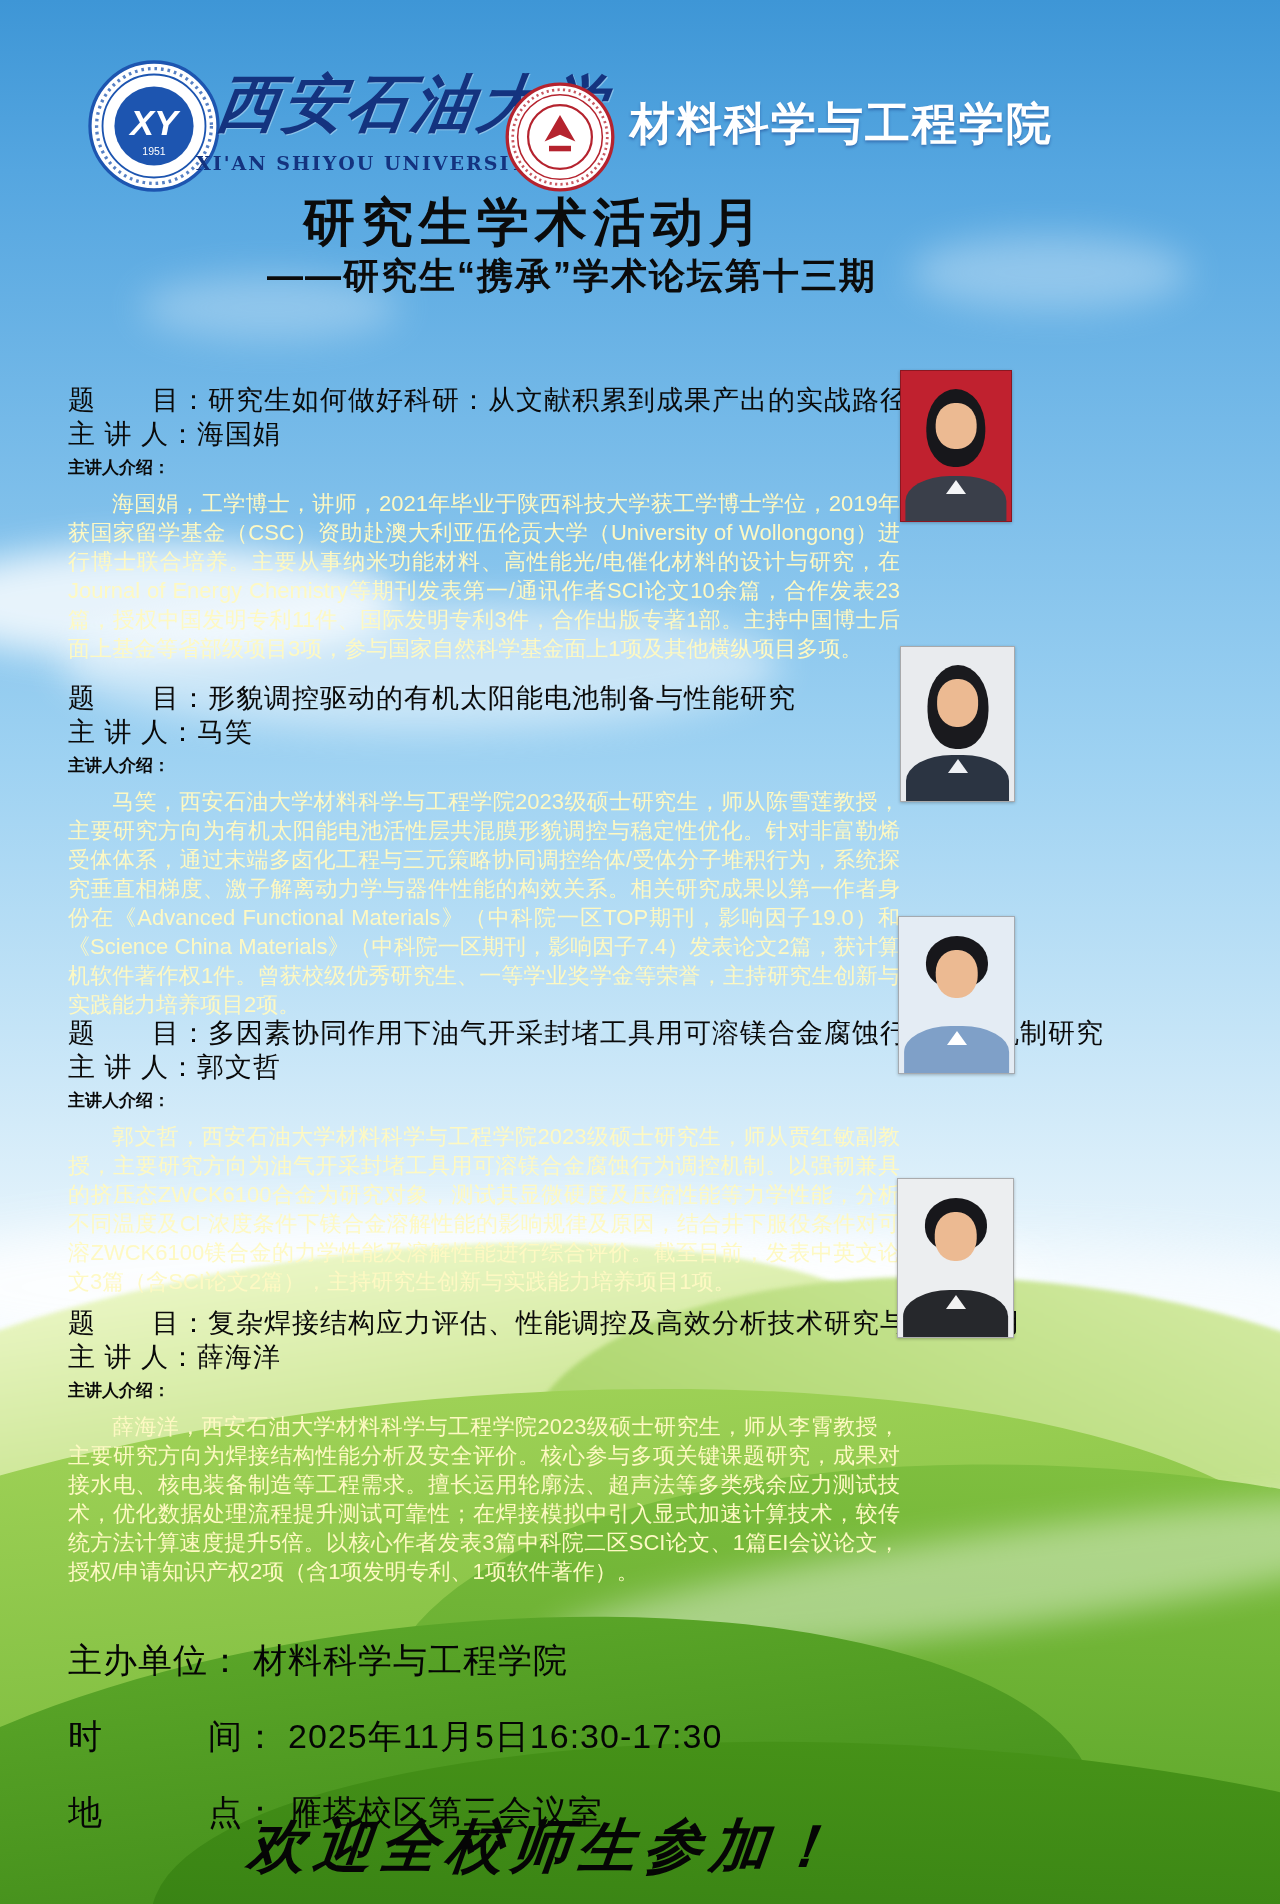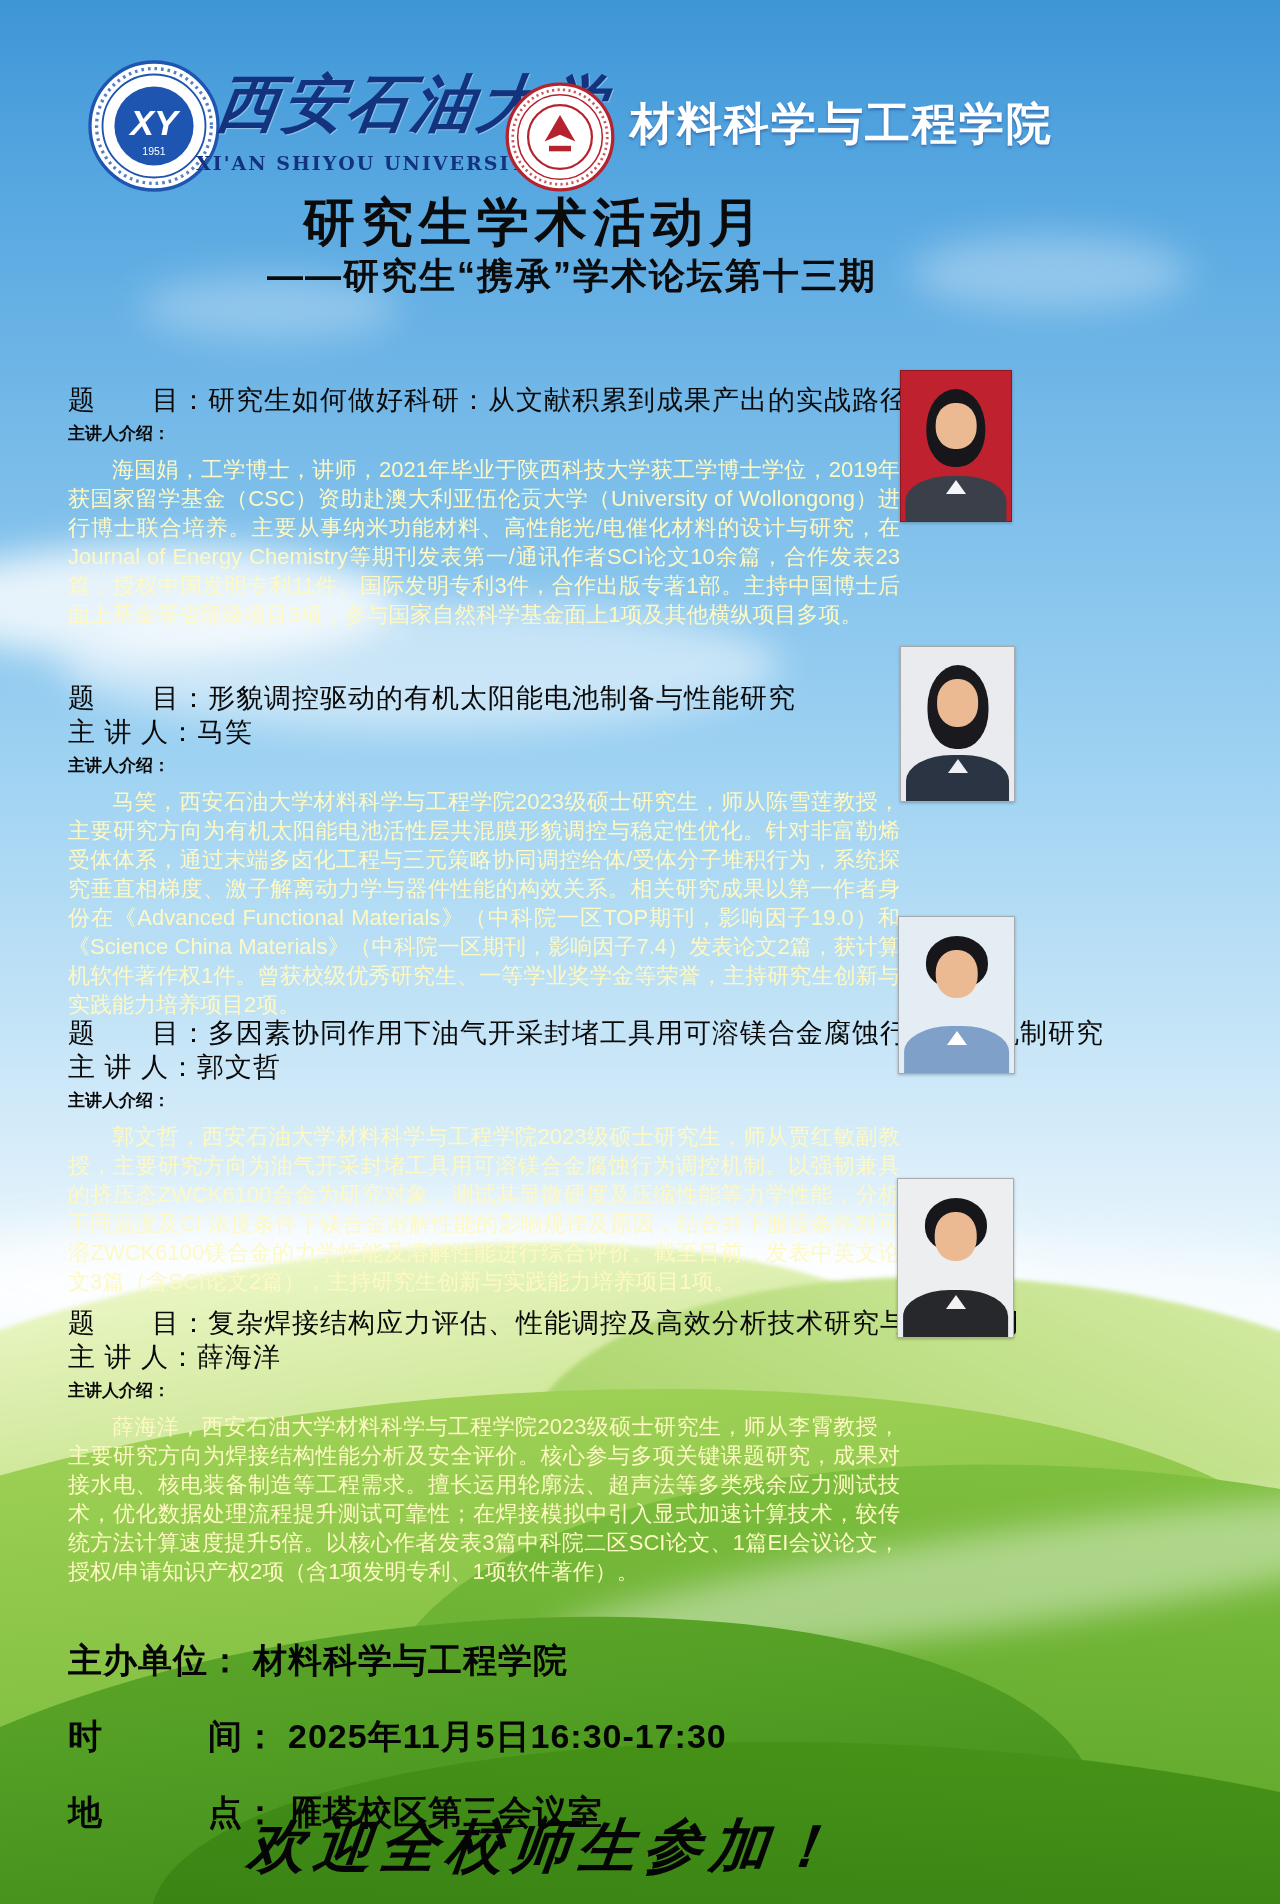--- a/index.html
+++ b/index.html
@@ -100,21 +100,21 @@
     border-radius:44% 44% 0 0;
   }
   .photo .collar {
     position:absolute; bottom:18%; left:50%; transform:translateX(-50%);
     width:0; height:0; border-left:10px solid transparent; border-right:10px solid transparent;
     border-bottom:14px solid var(--shirt,#fff);
   }
 
   
   .footer { position:absolute; left:68px; top:1638px; z-index:3; }
-  .f-row { font-size:34px; font-weight:700; letter-spacing:1px; color:#050505; margin-bottom:30px; white-space:nowrap; }
+  .f-row { font-size:34px; font-weight:400; letter-spacing:1px; color:#050505; margin-bottom:30px; white-space:nowrap; }
   .f-row .f-val { margin-left:10px; }
   .welcome {
     position:absolute; left:0; top:1808px; width:100%; text-align:center; z-index:3;
     font-family:"DejaVu Serif", serif; font-style:italic;
     font-size:58px; font-weight:900; letter-spacing:8px; color:#050505;
     transform:translateX(-95px) skewX(-6deg);
   }
 </style>
 </head>
 <body>
@@ -157,20 +157,21 @@
     <rect x="40" y="58" width="20" height="5" fill="#b5232e"></rect>
   </svg>
 
   <div class="college-zh">材料科学与工程学院</div>
 
   <div class="main-title">研究生学术活动月</div>
   <div class="subtitle">——研究生“携承”学术论坛第十三期</div>
 
   <section class="session s1">
     <div class="trow"><span>题　　目：</span><span>研究生如何做好科研：从文献积累到成果产出的实战路径</span></div>
+    <div class="trow"><span>主 讲 人：</span><span>海国娟</span></div>
     <div class="irow">主讲人介绍：</div>
     <p class="bio">海国娟，工学博士，讲师，2021年毕业于陕西科技大学获工学博士学位，2019年获国家留学基金（CSC）资助赴澳大利亚伍伦贡大学（University of Wollongong）进行博士联合培养。主要从事纳米功能材料、高性能光/电催化材料的设计与研究，在Journal of Energy Chemistry等期刊发表第一/通讯作者SCI论文10余篇，合作发表23篇，授权中国发明专利11件、国际发明专利3件，合作出版专著1部。主持中国博士后面上基金等省部级项目3项，参与国家自然科学基金面上1项及其他横纵项目多项。</p>
   </section>
 
   <section class="session s2">
     <div class="trow"><span>题　　目：</span><span>形貌调控驱动的有机太阳能电池制备与性能研究</span></div>
     <div class="trow"><span>主 讲 人：</span><span>马笑</span></div>
     <div class="irow">主讲人介绍：</div>
     <p class="bio">马笑，西安石油大学材料科学与工程学院2023级硕士研究生，师从陈雪莲教授，主要研究方向为有机太阳能电池活性层共混膜形貌调控与稳定性优化。针对非富勒烯受体体系，通过末端多卤化工程与三元策略协同调控给体/受体分子堆积行为，系统探究垂直相梯度、激子解离动力学与器件性能的构效关系。相关研究成果以第一作者身份在《Advanced Functional Materials》（中科院一区TOP期刊，影响因子19.0）和《Science China Materials》（中科院一区期刊，影响因子7.4）发表论文2篇，获计算机软件著作权1件。曾获校级优秀研究生、一等学业奖学金等荣誉，主持研究生创新与实践能力培养项目2项。</p>
   </section>

